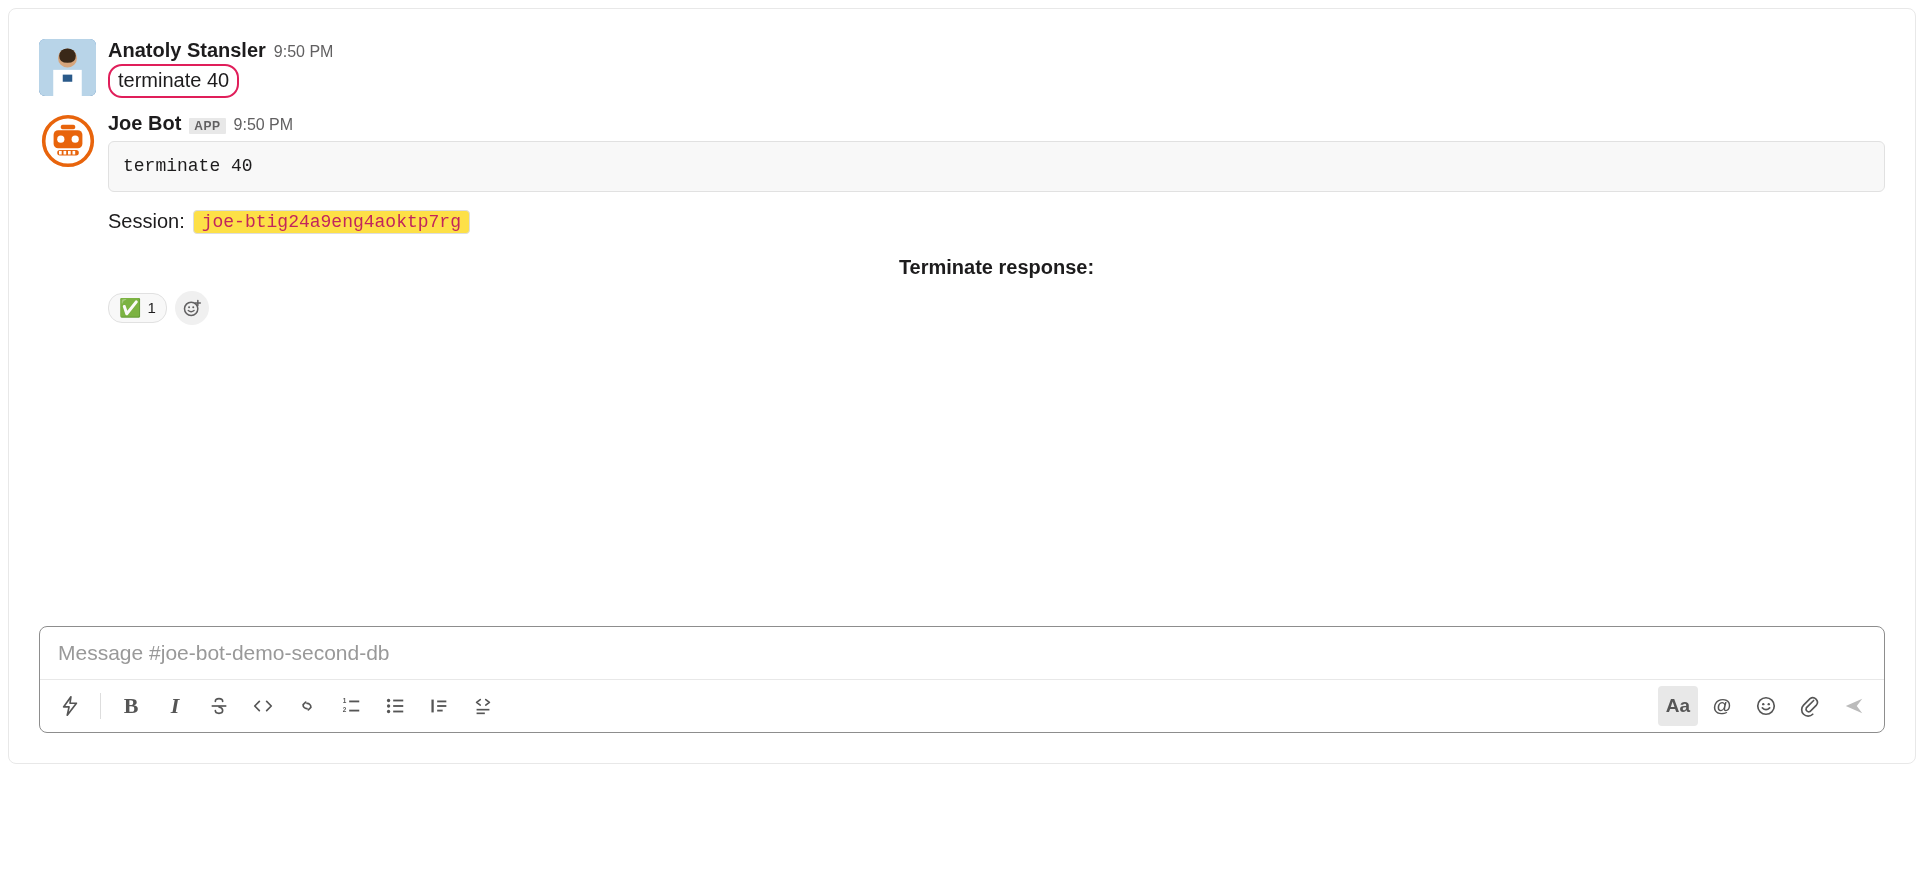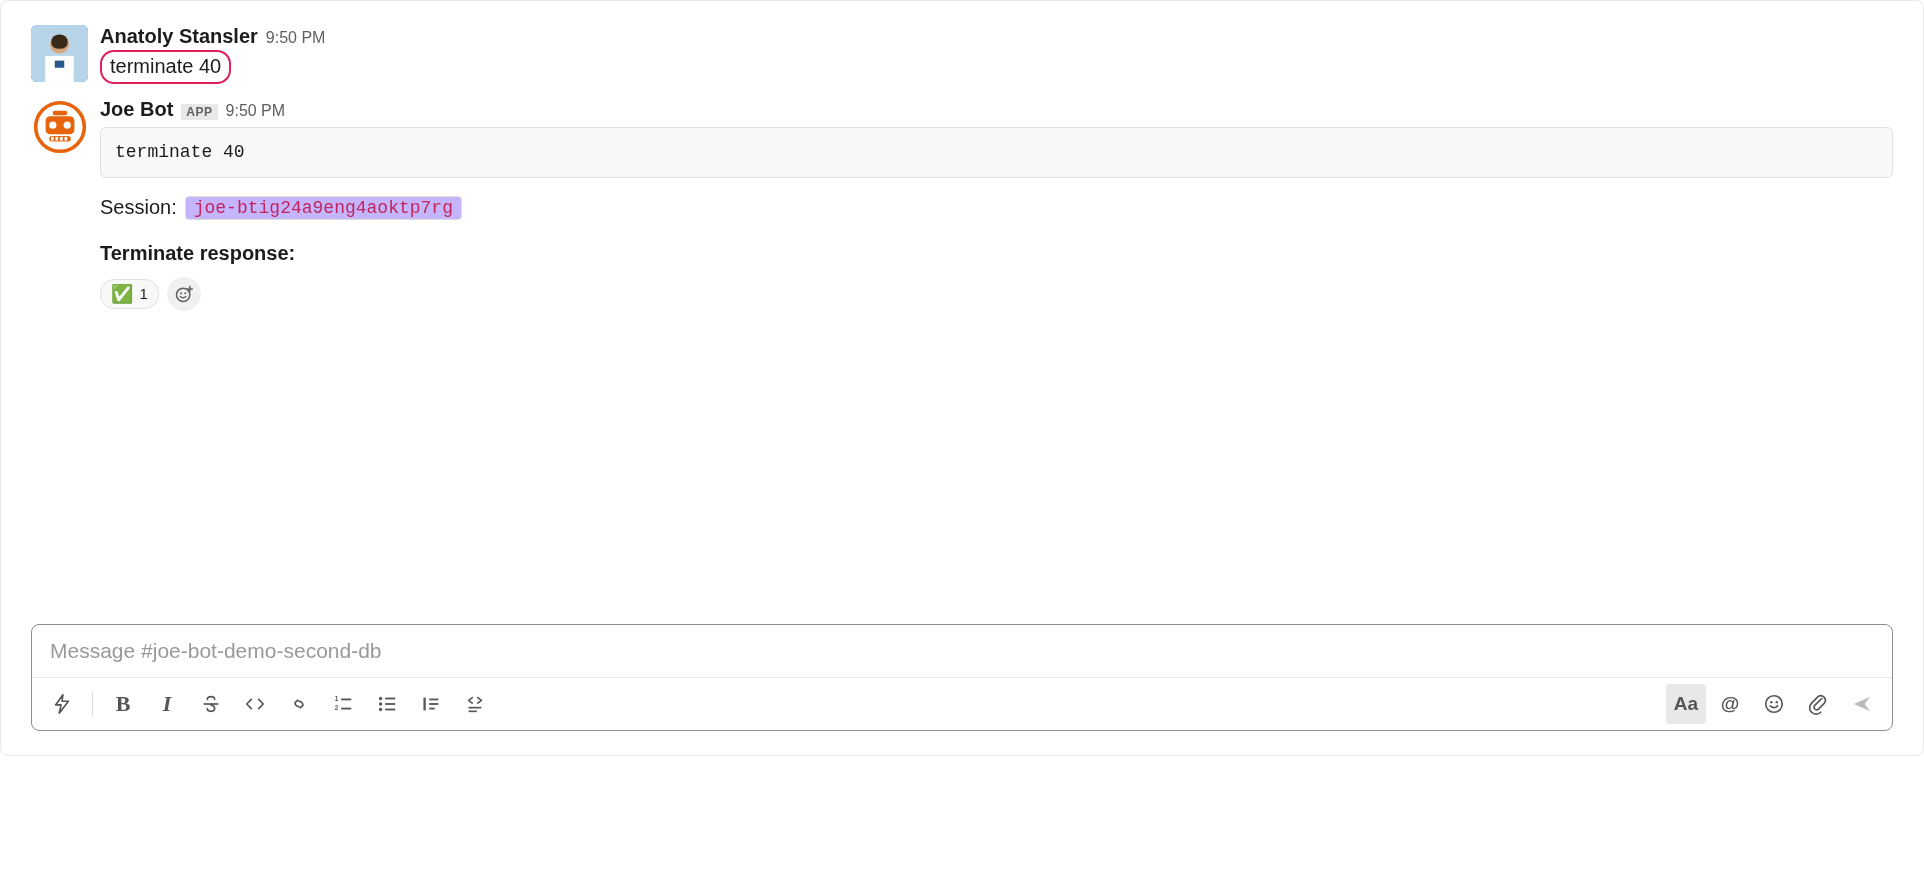--- a/index.html
+++ b/index.html
@@ -1,35 +1,35 @@
 <!DOCTYPE html>
 <html><head>
 <meta charset="utf-8">
 <style>
 * { margin: 0; padding: 0; box-sizing: border-box; }
 body { font-family: -apple-system, BlinkMacSystemFont, "Segoe UI", Helvetica, Arial, sans-serif; background: #fff; color: #1d1c1d; font-size: 15px; }
-.container { max-width: 1924px; padding: 24px 30px; height: 756px; display: flex; flex-direction: column; border: 1px solid #e8e8e8; border-radius: 8px; margin: 0; background: #fff; }
+.container { max-width: 1924px; padding: 30px 30px; height: 756px; display: flex; flex-direction: column; border: 1px solid #e8e8e8; border-radius: 8px; margin: 8px; background: #fff; }
 .messages { flex: 1; overflow: auto; }
 .message { display: flex; margin-bottom: 14px; }
 .avatar { width: 57px; height: 57px; border-radius: 6px; flex-shrink: 0; margin-right: 12px; overflow: hidden; display: flex; align-items: center; justify-content: center; }
 .avatar.user { background: linear-gradient(180deg, #5a8fc7, #3a6ea5); }
 .avatar.user svg { width: 100%; height: 100%; }
 .avatar.bot { background: #fff; display:flex; align-items:center; justify-content:center; }
 .avatar.bot svg { width: 54px; height: 54px; }
 .msg-body { flex: 1; }
 .msg-header { display: flex; align-items: baseline; gap: 8px; margin-bottom: 2px; }
 .msg-name { font-weight: 900; font-size: 20px; color: #1d1c1d; }
 .app-badge { background: #e8e8e8; color: #616061; font-size: 12px; font-weight: 700; padding: 1px 5px; border-radius: 1px; letter-spacing: 0.5px; }
 .msg-time { color: #616061; font-size: 16px; }
 .msg-text { font-size: 20px; color: #1d1c1d; line-height: 1.4; }
 .highlight-box { border: 2px solid #e01e5a; border-radius: 14px; padding: 0 8px 2px 8px; display: inline-block; }
 .code-block { background: #f8f8f8; border: 1px solid #e1e1e1; border-radius: 6px; padding: 10px 14px; font-family: Monaco, Menlo, Consolas, "Courier New", monospace; font-size: 18px; line-height: 1.6; white-space: pre; color: #1d1c1d; margin: 6px 0; overflow-x: auto; }
 .session-row { margin: 18px 0 22px 0; font-size: 20px; display:flex; align-items:center; gap:8px;}
-.inline-code { background: #c4b5fd; border: 1px solid #ddd; border-radius: 4px; padding: 1px 8px; font-family: Monaco, Menlo, Consolas, "Courier New", monospace; font-size: 18px; color: #c2255c; }
-.section-title { font-weight: 900; font-size: 20px; margin: 12px 0 10px 0; }
+.inline-code { background: #fde047; border: 1px solid #ddd; border-radius: 4px; padding: 1px 8px; font-family: Monaco, Menlo, Consolas, "Courier New", monospace; font-size: 18px; color: #c2255c; }
+.section-title { font-weight: 900; font-size: 20px; margin: 12px 0 10px 0; text-align: center; }
 .edited { color: #717274; font-size: 17px; margin-top: 10px; }
 .reactions { display: flex; gap: 8px; margin-top: 12px; align-items: center; }
 .reaction { display: inline-flex; align-items: center; gap: 6px; background: #f8f8f8; border: 1px solid #e1e1e1; border-radius: 14px; padding: 3px 10px; cursor: pointer; font-size: 15px; }
 .reaction-emoji { font-size: 18px; }
 .add-reaction { width: 34px; height: 34px; border-radius: 50%; background: #f0f0f0; display: inline-flex; align-items: center; justify-content: center; cursor: pointer; color: #616061; }
 .composer { border: 1.5px solid #8d8d8d; border-radius: 8px; margin-top: 16px; }
 .composer-input { padding: 14px 18px; font-size: 21px; color: #999; min-height: 48px; outline: none; }
 .composer-toolbar { display: flex; align-items: center; padding: 6px 10px; border-top: 1px solid #e8e8e8; gap: 4px; }
 .tool-btn { width: 40px; height: 40px; display: inline-flex; align-items: center; justify-content: center; color: #555; cursor: pointer; border-radius: 4px; }
 .tool-btn.active { background: #e8e8e8; }

